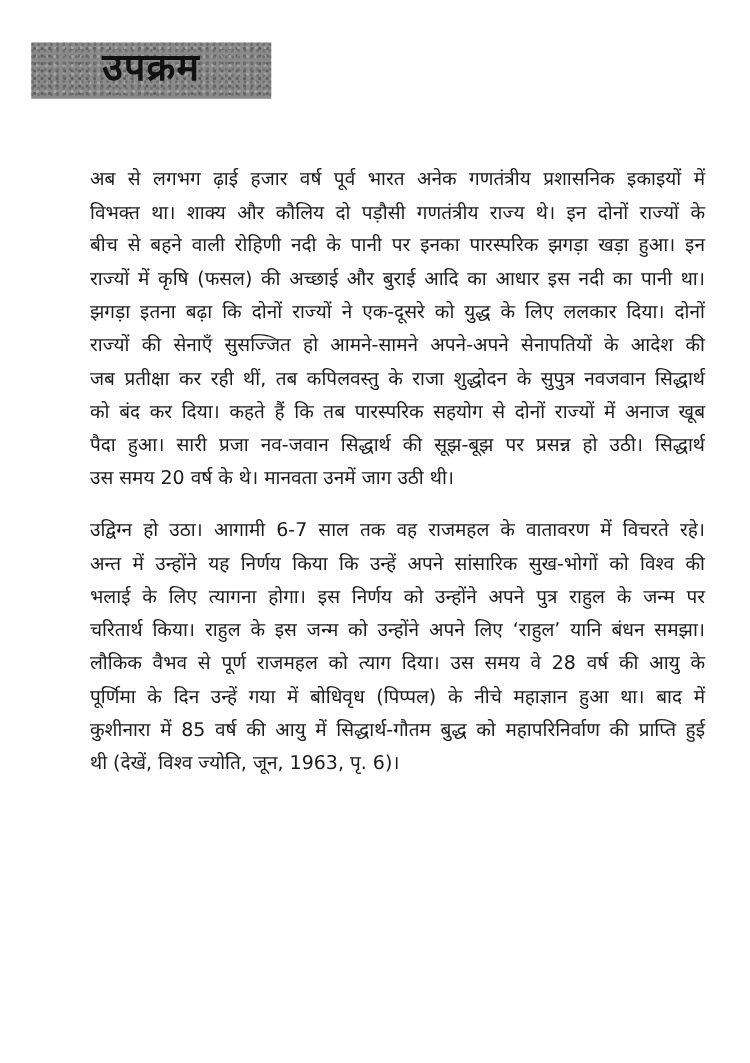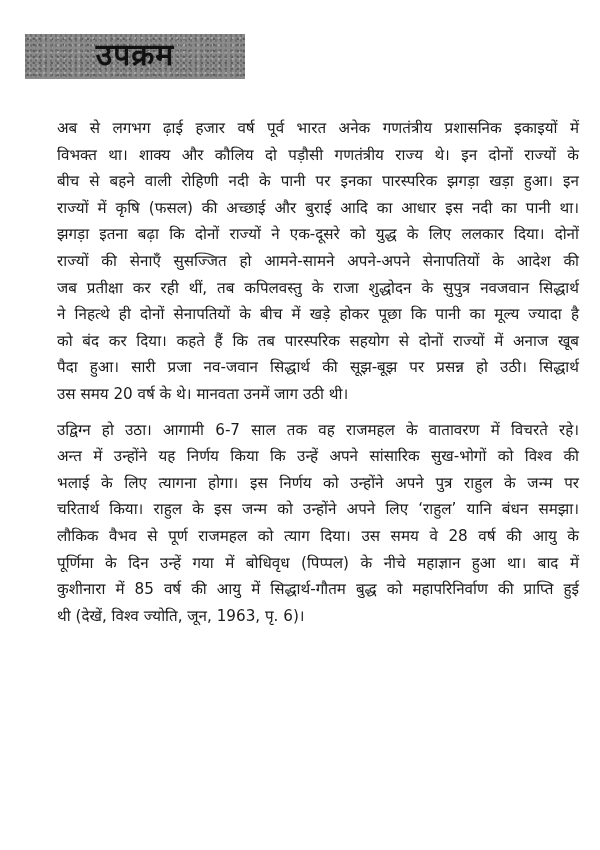--- a/index.html
+++ b/index.html
@@ -1,60 +1,59 @@
 <!DOCTYPE html>
 <html><head>
 <meta charset="utf-8">
 <style>
   html, body { margin: 0; padding: 0; background: #ffffff; }
   body {
     width: 600px; height: 850px; position: relative; overflow: hidden;
     font-family: "DejaVu Sans", sans-serif; color: #1a1a1a;
   }
   .heading-box {
-    position: absolute; left: 25px; top: 34px; width: 220px; height: 45px;
+    position: absolute; left: 25px; top: 34px; width: 192px; height: 45px;
     background-color: #8a8a8a;
     background-image:
       radial-gradient(circle at 20% 30%, #6f6f6f 1px, transparent 1.5px),
       radial-gradient(circle at 70% 60%, #a5a5a5 1px, transparent 1.5px),
       radial-gradient(circle at 45% 80%, #5e5e5e 1px, transparent 1.5px);
     background-size: 5px 5px, 7px 7px, 6px 6px;
     display: flex; align-items: center; justify-content: center;
   }
   .heading-text {
     font-family: "DejaVu Sans", sans-serif; font-weight: bold;
     font-size: 30px; color: #111; letter-spacing: 1px; line-height: 1;
     margin-top: -4px;
   }
   .body-text {
     position: absolute; left: 27px; top: 115px; width: 552px;
     font-size: 15.2px; line-height: 26.6px; text-align: justify;
   }
-  .para { margin: 0; text-indent: 30px; }
+  .para { margin: 15px; text-indent: 30px; }
   .para + .para { margin-top: 9px; }
   .line { display: block; text-align-last: justify; white-space: nowrap; }
   .line.last { text-align-last: left; }
 </style>
 </head>
 <body>
 
 <div class="heading-box">
   <span class="heading-text">उपक्रम</span>
 </div>
 
 <div class="body-text">
   <p class="para">
     <span class="line">अब से लगभग ढ़ाई हजार वर्ष पूर्व भारत अनेक गणतंत्रीय प्रशासनिक इकाइयों में</span>
     <span class="line">विभक्त था। शाक्य और कौलिय दो पड़ौसी गणतंत्रीय राज्य थे। इन दोनों राज्यों के</span>
     <span class="line">बीच से बहने वाली रोहिणी नदी के पानी पर इनका पारस्परिक झगड़ा खड़ा हुआ। इन</span>
     <span class="line">राज्यों में कृषि (फसल) की अच्छाई और बुराई आदि का आधार इस नदी का पानी था।</span>
     <span class="line">झगड़ा इतना बढ़ा कि दोनों राज्यों ने एक-दूसरे को युद्ध के लिए ललकार दिया। दोनों</span>
     <span class="line">राज्यों की सेनाएँ सुसज्जित हो आमने-सामने अपने-अपने सेनापतियों के आदेश की</span>
     <span class="line">जब प्रतीक्षा कर रही थीं, तब कपिलवस्तु के राजा शुद्धोदन के सुपुत्र नवजवान सिद्धार्थ</span>
-    <span class="line">ने निहत्थे ही दोनों सेनापतियों के बीच में खड़े होकर पूछा कि पानी का मूल्य ज्यादा है</span>
     <span class="line">को बंद कर दिया। कहते हैं कि तब पारस्परिक सहयोग से दोनों राज्यों में अनाज खूब</span>
     <span class="line">पैदा हुआ। सारी प्रजा नव-जवान सिद्धार्थ की सूझ-बूझ पर प्रसन्न हो उठी। सिद्धार्थ</span>
     <span class="line last">उस समय 20 वर्ष के थे। मानवता उनमें जाग उठी थी।</span>
   </p>
   <p class="para">
     <span class="line">उद्विग्न हो उठा। आगामी 6-7 साल तक वह राजमहल के वातावरण में विचरते रहे।</span>
     <span class="line">अन्त में उन्होंने यह निर्णय किया कि उन्हें अपने सांसारिक सुख-भोगों को विश्व की</span>
     <span class="line">भलाई के लिए त्यागना होगा। इस निर्णय को उन्होंने अपने पुत्र राहुल के जन्म पर</span>
     <span class="line">चरितार्थ किया। राहुल के इस जन्म को उन्होंने अपने लिए ‘राहुल’ यानि बंधन समझा।</span>
     <span class="line">लौकिक वैभव से पूर्ण राजमहल को त्याग दिया। उस समय वे 28 वर्ष की आयु के</span>

